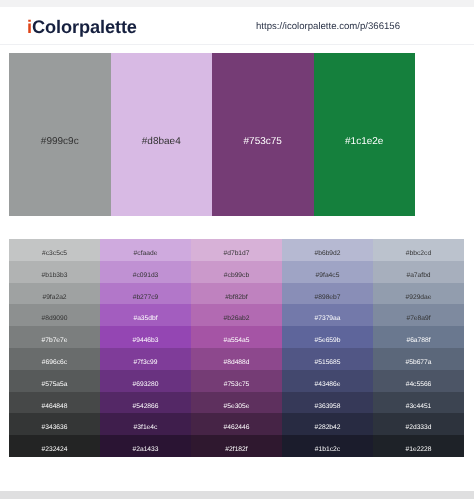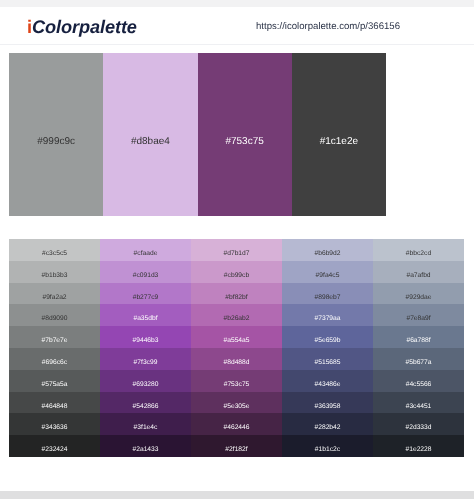--- a/index.html
+++ b/index.html
@@ -3,23 +3,23 @@
 <meta charset="utf-8">
 <title>iColorpalette</title>
 <style>
   html,body{margin:0;padding:0;}
   body{width:474px;height:499px;background:#ffffff;font-family:"Liberation Sans",sans-serif;overflow:hidden;-webkit-font-smoothing:antialiased;text-rendering:geometricPrecision;}
   .page{position:relative;width:474px;height:499px;background:#fff;}
   .topstrip{position:absolute;left:0;top:0;width:474px;height:7px;background:#f2f2f3;}
   .header{position:absolute;left:0;top:8px;width:474px;height:36px;background:#fff;border-bottom:1px solid #eff0f3;}
   .logo{position:absolute;left:27px;top:9.5px;font-size:18.2px;font-weight:bold;letter-spacing:-0.1px;line-height:18px;}
   .logo .i{color:#de4418;}
-  .logo .rest{color:#16203f;font-style:italic;}
+  .logo .rest{color:#16203f;}
   .url{position:absolute;right:74px;top:14px;font-size:9.6px;color:#2b3347;line-height:10px;}
-  .mainrow{position:absolute;left:9px;top:53px;width:377px;height:163px;display:flex;}
+  .mainrow{position:absolute;left:9px;top:53px;width:406px;height:163px;display:flex;}
   .mainsw{flex:1 1 0;position:relative;}
   .mainsw span{position:absolute;left:0;right:0;top:84px;text-align:center;font-size:10px;line-height:10px;}
   .grid{position:absolute;left:9px;top:239px;width:455px;height:218px;display:flex;flex-direction:column;}
   .grow{flex:1 1 0;display:flex;}
   .gcell{flex:1 1 0;position:relative;font-size:6.7px;}
   .gcell span{position:absolute;left:0;right:0;top:11px;text-align:center;line-height:7px;}
   .botstrip{position:absolute;left:0;top:491px;width:474px;height:8px;background:#dfdfe0;}
 </style>
 </head>
 <body>
@@ -33,21 +33,21 @@
   <div class="mainrow">
       <div class="mainsw" style="background: rgb(153, 156, 156);">
         <span style="color: rgb(51, 51, 51);">#999c9c</span>
       </div>
       <div class="mainsw" style="background: rgb(216, 186, 228);">
         <span style="color: rgb(51, 51, 51);">#d8bae4</span>
       </div>
       <div class="mainsw" style="background: rgb(117, 60, 117);">
         <span style="color: rgb(255, 255, 255);">#753c75</span>
       </div>
-      <div class="mainsw" style="background: #404040;">
+      <div class="mainsw" style="background: #15803d;">
         <span style="color: rgb(255, 255, 255);">#1c1e2e</span>
       </div>
     </div>
   <div class="grid">
       <div class="grow">
         <div class="gcell" style="background: rgb(195, 197, 197);">
           <span style="color: rgb(51, 51, 51);">#c3c5c5</span>
         </div>
         <div class="gcell" style="background: rgb(207, 170, 222);">
           <span style="color: rgb(51, 51, 51);">#cfaade</span>

